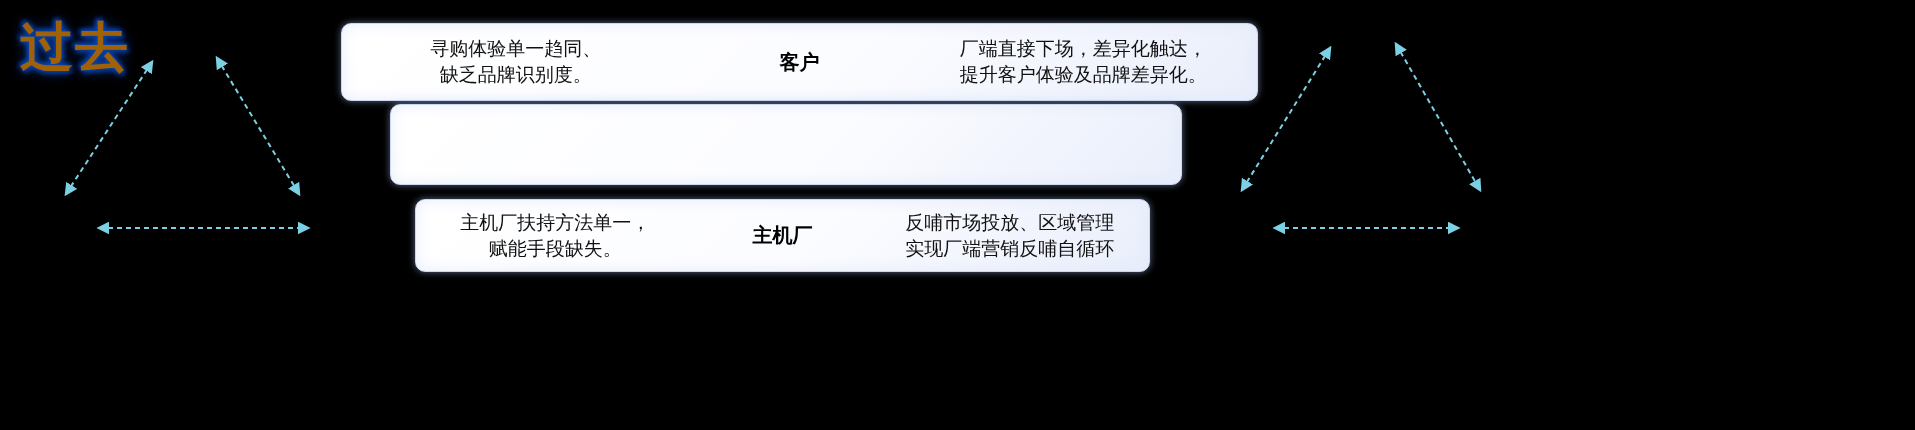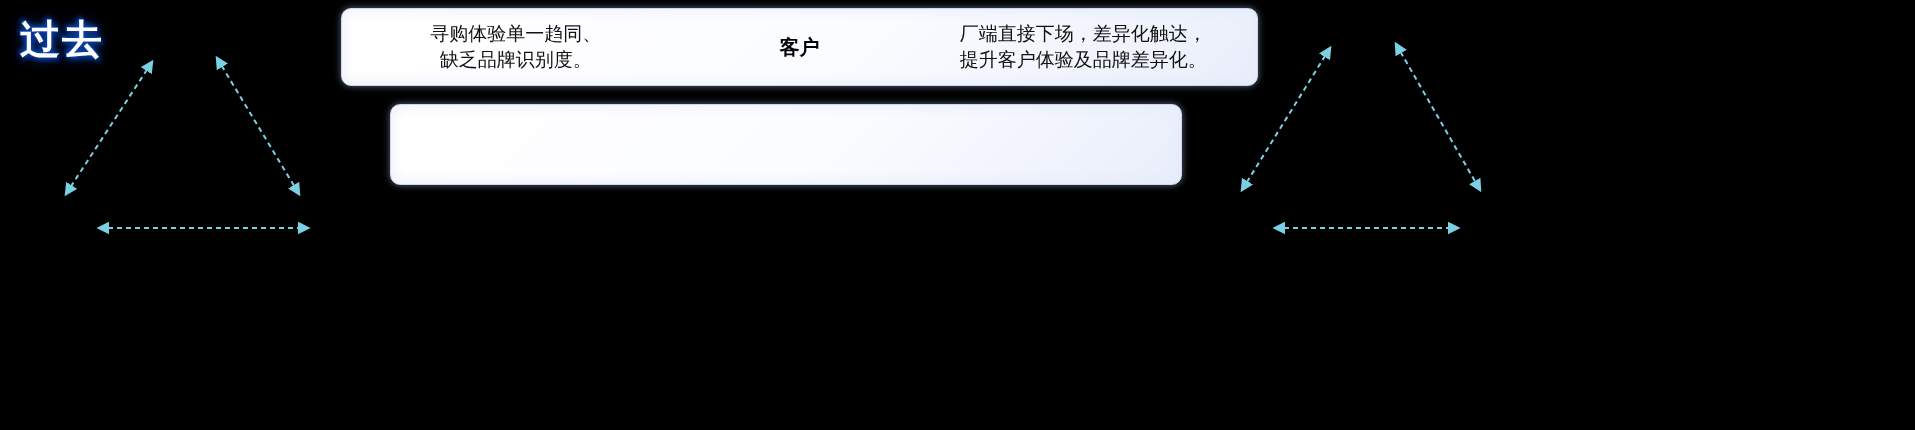--- a/index.html
+++ b/index.html
@@ -14,24 +14,24 @@
     overflow: hidden;
     font-family: "Liberation Sans", "DejaVu Sans", sans-serif;
   }
   .canvas {
     position: absolute;
     inset: 0;
   }
   
   .glow-label {
     position: absolute;
-    font-size: 40px;
+    font-size: 53px;
     font-weight: 800;
     letter-spacing: 2px;
-    color: #ffffff;
+    color: #a16207;
     text-shadow:
       0 0 2px #0d47b0,
       0 0 6px #0d47b0,
       0 0 14px #0a3fa0,
       2px 3px 4px #062c7a,
       -2px -2px 4px #0a3fa8;
   }
   .glow-label.past   { left: 20px;  top: 12px; }
   .glow-label.future { left: 1448px; top: 12px; }
 
@@ -47,21 +47,21 @@
   .row {
     position: absolute;
     display: grid;
     grid-template-columns: 38% 24% 38%;
     align-items: center;
     background: linear-gradient(135deg, #ffffff 0%, #fbfcff 55%, #e9eefb 100%);
     border: 1px solid #cdd7ec;
     border-radius: 10px;
     box-shadow: 0 0 7px rgba(160, 185, 240, 0.55), inset 0 0 14px rgba(225, 233, 250, 0.8);
   }
-  .row-1 { left: 341px; top: 8px;   width: 915px; height: 76px; }
+  .row-1 { left: 341px; top: 23px;   width: 915px; height: 76px; }
   .row-2 { left: 390px; top: 104px; width: 790px; height: 79px; }
   .row-3 { left: 415px; top: 199px; width: 733px; height: 71px; }
 
   .cell {
     text-align: center;
     white-space: pre-line;
     font-size: 19px;
     line-height: 1.35;
     color: #111111;
     padding: 0 8px;
@@ -101,14 +101,21 @@
     <div class="cell">寻购体验单一趋同、
 缺乏品牌识别度。</div>
     <div class="cell center-label">客户</div>
     <div class="cell">厂端直接下场，差异化触达，
 提升客户体验及品牌差异化。</div>
   </div>
 
   <div class="row row-2">
   </div>
 
+  <div class="row row-3">
+    <div class="cell">主机厂扶持方法单一，
+赋能手段缺失。</div>
+    <div class="cell center-label">主机厂</div>
+    <div class="cell">反哺市场投放、区域管理
+实现厂端营销反哺自循环</div>
+  </div>
 
 </div>
 
 </body></html>

